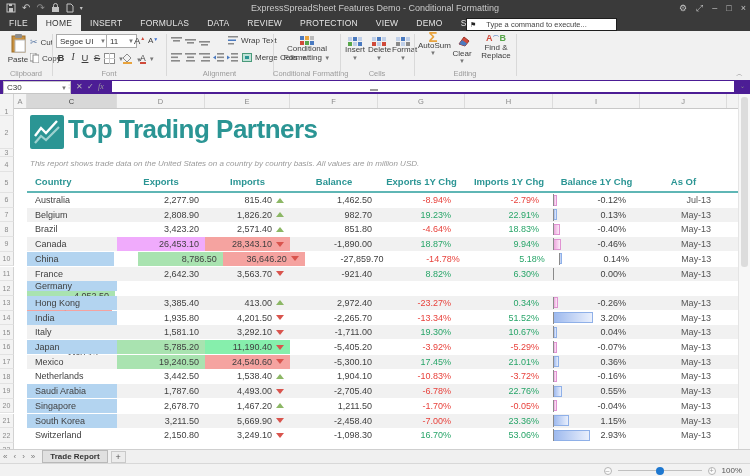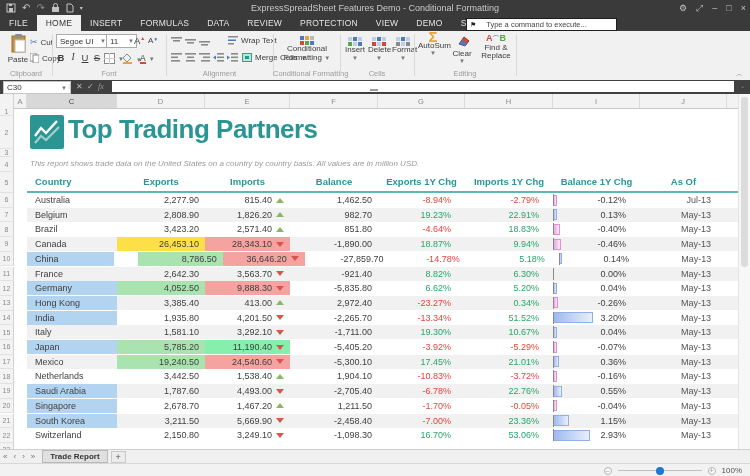--- a/index.html
+++ b/index.html
@@ -32,21 +32,21 @@
          font-size:8px;color:#333;padding:0 2px 0 3px;justify-content:space-between;}
   .caret{font-size:6px;color:#777;line-height:6px;}
   .fontbtn{position:absolute;font-size:9.5px;color:#3c3c3c;width:10px;text-align:center;}
   .mini-grid{display:inline-grid;grid-template-columns:4px 4px 4px;grid-auto-rows:4px;gap:1px;}
   .mini-grid i{display:block;}
   .alicon{position:absolute;display:block;}
   .alicon rect{fill:#8a8a8a;}
   .sigma{color:#e8a33d;font-weight:bold;font-size:15px;}
   .bigbtn{position:absolute;text-align:center;font-size:8px;color:#3c3c3c;line-height:8.5px;}
   
-  .fbar{left:0;top:80px;width:750px;height:14px;background:#404040;border-bottom:1px solid #0ea5e9;}
+  .fbar{left:0;top:80px;width:750px;height:14px;background:#4c1d95;border-bottom:1px solid #0ea5e9;}
   .namebox{position:absolute;left:3px;top:1px;width:60px;height:11px;border:1px solid #c6c6c6;background:#fff;
            font-size:8px;color:#333;display:flex;align-items:center;justify-content:space-between;padding:0 3px;}
   .fbtn{position:absolute;top:2px;font-size:8px;color:#b5b5b5;}
   .fx{font-style:italic;font-family:"Liberation Serif",serif;color:#9a9a9a;}
   
   .colhdr-strip{left:0;top:94px;width:738px;height:14px;background:#f3f3f3;border-bottom:1px solid #c8c8c8;display:flex;}
   .corner{width:14px;height:14px;border-right:1px solid #d2d2d2;box-sizing:border-box;}
   .colh{height:14px;box-sizing:border-box;border-right:1px solid #dcdcdc;font-size:7.5px;color:#8a8a8a;
         display:flex;align-items:center;justify-content:center;}
   .colh.active{background:#d8d8d8;color:#444;}
@@ -461,21 +461,21 @@
       <div class="cell pct" style="width: 87px;">
         <i class="axis"></i>
         <i class="bar neg" style="width: 4.8px;"></i>
         <span>-0.40%</span>
       </div>
       <div class="cell asof" style="width: 87px;">May-13</div>
       <div class="cell" style="width: 11px;"></div>
     </div>
     <div class="drow" style="top: 237.1px; background: rgb(241, 241, 241);">
       <div class="cell country" style="width: 90px;">Canada</div>
-      <div class="cell" style="width: 88px; background: #fde047;">26,453.10</div>
+      <div class="cell" style="width: 88px; background: #f0abfc;">26,453.10</div>
       <div class="cell" style="width: 85px; background: rgb(245, 163, 160);">
         <span>28,343.10</span>
         <i class="tri down"></i>
       </div>
       <div class="cell" style="width: 88px;">-1,890.00</div>
       <div class="cell pct" style="width: 87px; color: rgb(40, 165, 105);">18.87%</div>
       <div class="cell pct" style="width: 88px; color: rgb(40, 165, 105);">9.94%</div>
       <div class="cell pct" style="width: 87px;">
         <i class="axis"></i>
         <i class="bar neg" style="width: 5.52px;"></i>
@@ -512,21 +512,21 @@
       <div class="cell" style="width: 88px;">-921.40</div>
       <div class="cell pct" style="width: 87px; color: rgb(40, 165, 105);">8.82%</div>
       <div class="cell pct" style="width: 88px; color: rgb(40, 165, 105);">6.30%</div>
       <div class="cell pct" style="width: 87px;">
         <i class="axis"></i>
         <span>0.00%</span>
       </div>
       <div class="cell asof" style="width: 87px;">May-13</div>
       <div class="cell" style="width: 11px;"></div>
     </div>
-    <div class="drow" style="top: 281.2px;">
+    <div class="drow" style="top: 281.2px; flex-direction: column;">
       <div class="cell country" style="width: 90px; background: rgb(179, 212, 240);">Germany</div>
       <div class="cell" style="width: 88px; background: rgb(169, 227, 176);">4,052.50</div>
       <div class="cell" style="width: 85px; background: rgb(245, 163, 160);">
         <span>9,888.30</span>
         <i class="tri down"></i>
       </div>
       <div class="cell" style="width: 88px;">-5,835.80</div>
       <div class="cell pct" style="width: 87px; color: rgb(40, 165, 105);">6.62%</div>
       <div class="cell pct" style="width: 88px; color: rgb(40, 165, 105);">5.20%</div>
       <div class="cell pct" style="width: 87px;">

